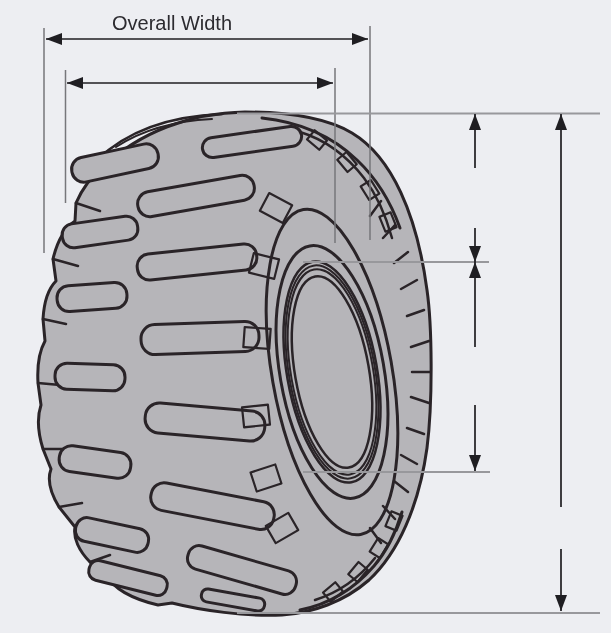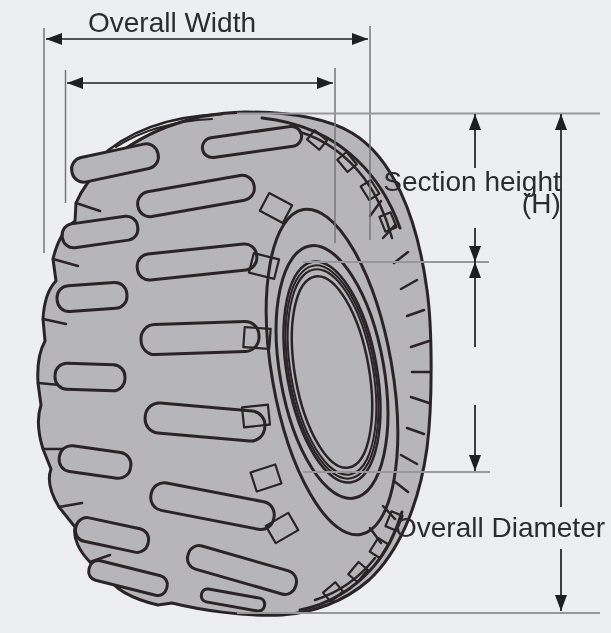--- a/index.html
+++ b/index.html
@@ -13,22 +13,22 @@
   }
   html,body{margin:0;padding:0;background:var(--background);}
   .stage{
     position:relative;width:611px;height:633px;overflow:hidden;
     background:var(--background);
     font-family:"Liberation Sans",sans-serif;
   }
   .stage svg{position:absolute;left:0;top:0;}
   .label{
     position:absolute;transform:translateX(-50%);
-    color:var(--text);font-size:28px;line-height:22px;
-    white-space:nowrap;text-align:right;
+    color:var(--text);font-size:20px;line-height:22px;
+    white-space:nowrap;text-align:left;
   }
   .label span{display:block;}
   
   .tire-fill{fill:var(--tire_fill);stroke:var(--line);stroke-width:3;}
   .slot{fill:var(--tire_fill);stroke:var(--line);stroke-width:3;}
   .tire-line{fill:none;stroke:var(--line);}
   .quad{fill:none;stroke:var(--line);stroke-width:2.2;}
   .ring{fill:none;stroke:var(--line);}
   .dim{stroke:var(--dimension_line);stroke-width:1.7;fill:none;}
   .dim-arrow{fill:var(--dimension_line);stroke:none;}
@@ -242,23 +242,18 @@
         <path class="dim" d="M 561 114 V 507 M 561 549 V 611"></path>
         <polygon class="dim-arrow" points="561,114 555,130 567,130"></polygon>
         <polygon class="dim-arrow" points="561,611 555,595 567,595"></polygon>
       </g>
     </g>
   </svg>
 
   <div class="label" style="left:172px;top:12px">Overall Width</div>
 
 
-  <div class="label" style="left:472px;top:171px">
-    <span>Section height</span>
-    <span>(H)</span>
-  </div>
 
   <div class="label" style="left:479px;top:353px">
   </div>
 
-  <div class="label" style="left:500px;top:517px">Overall Diameter</div>
 
 </div>
 
 </body></html>

